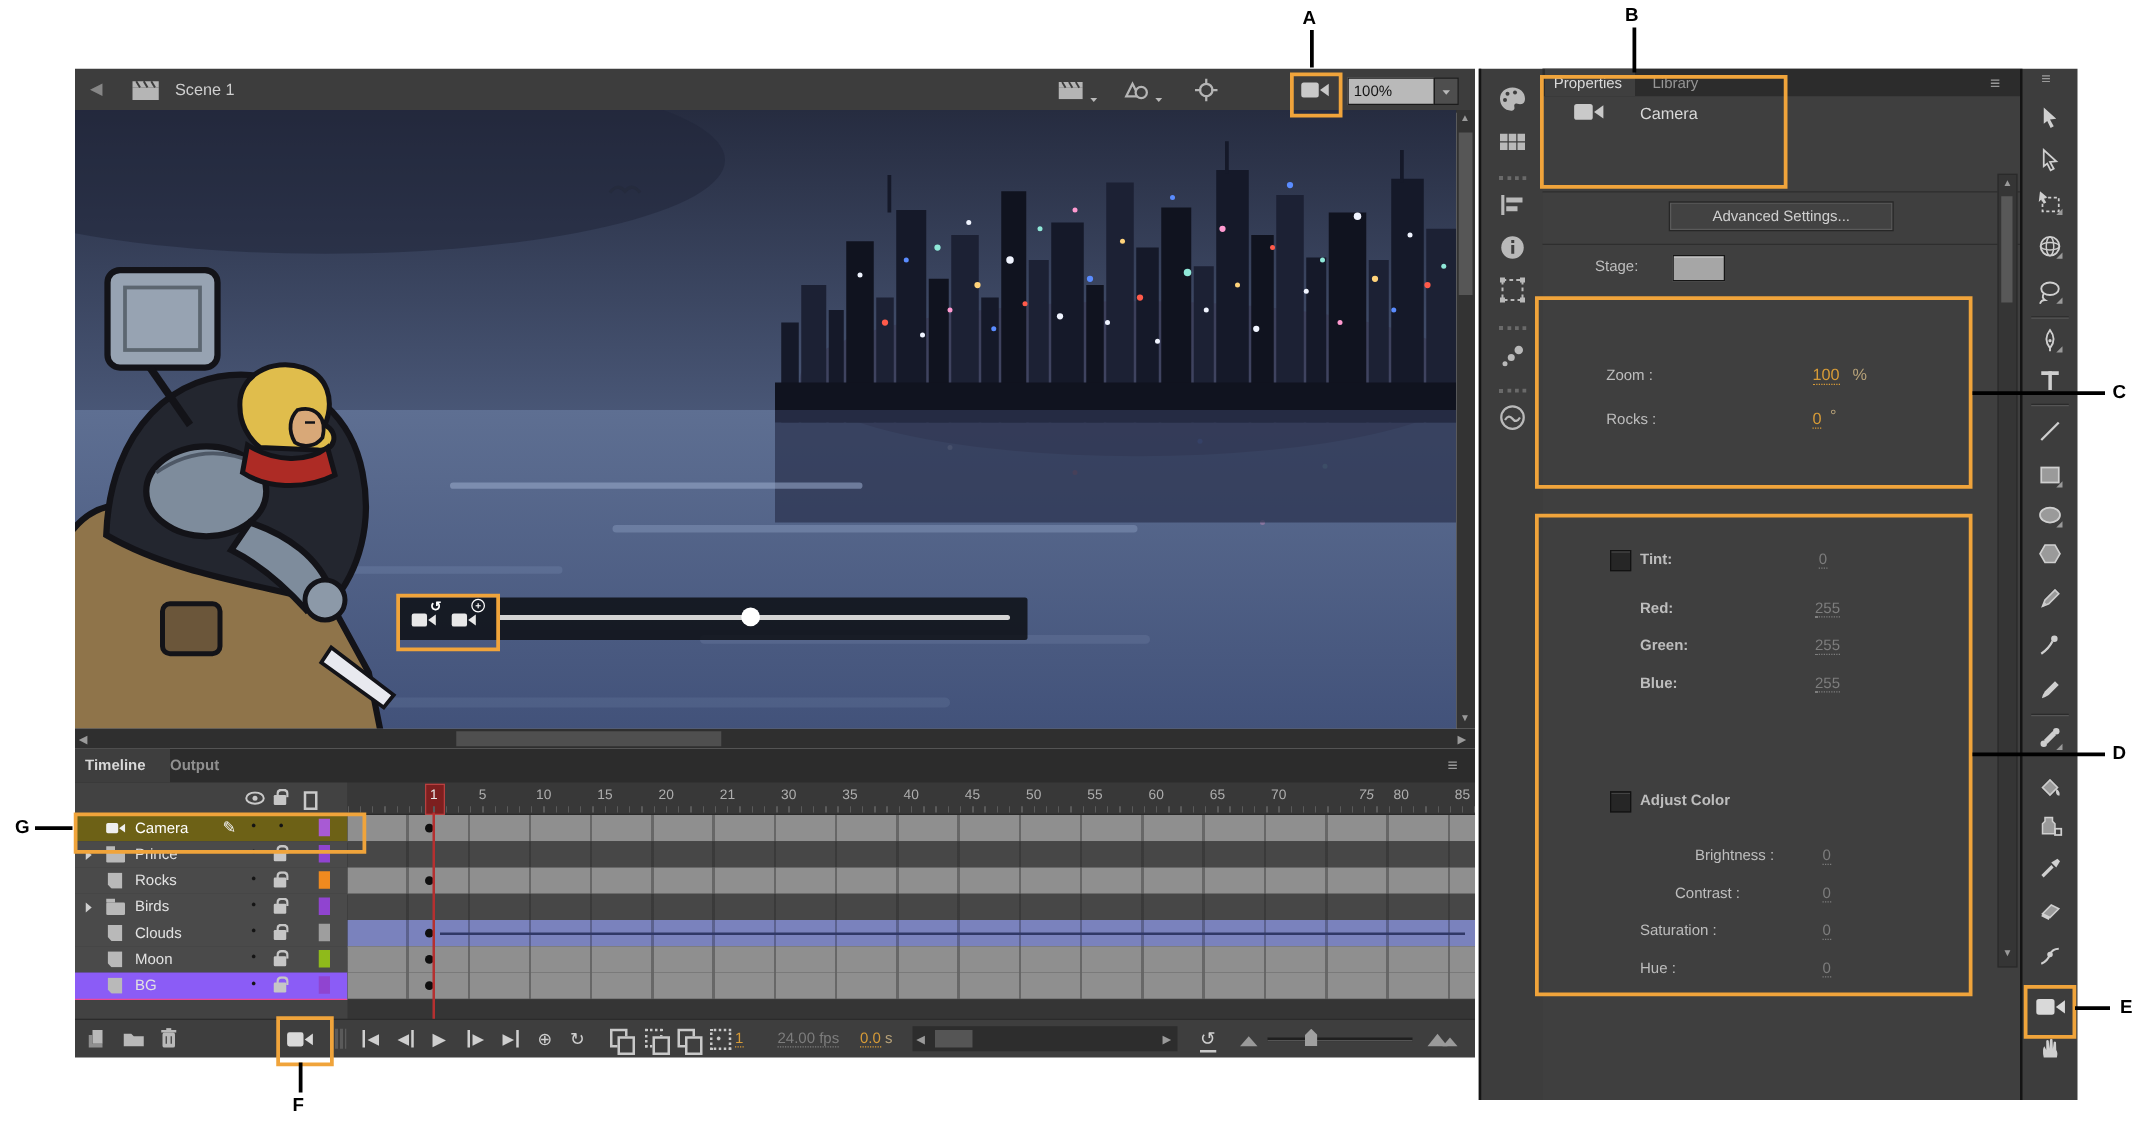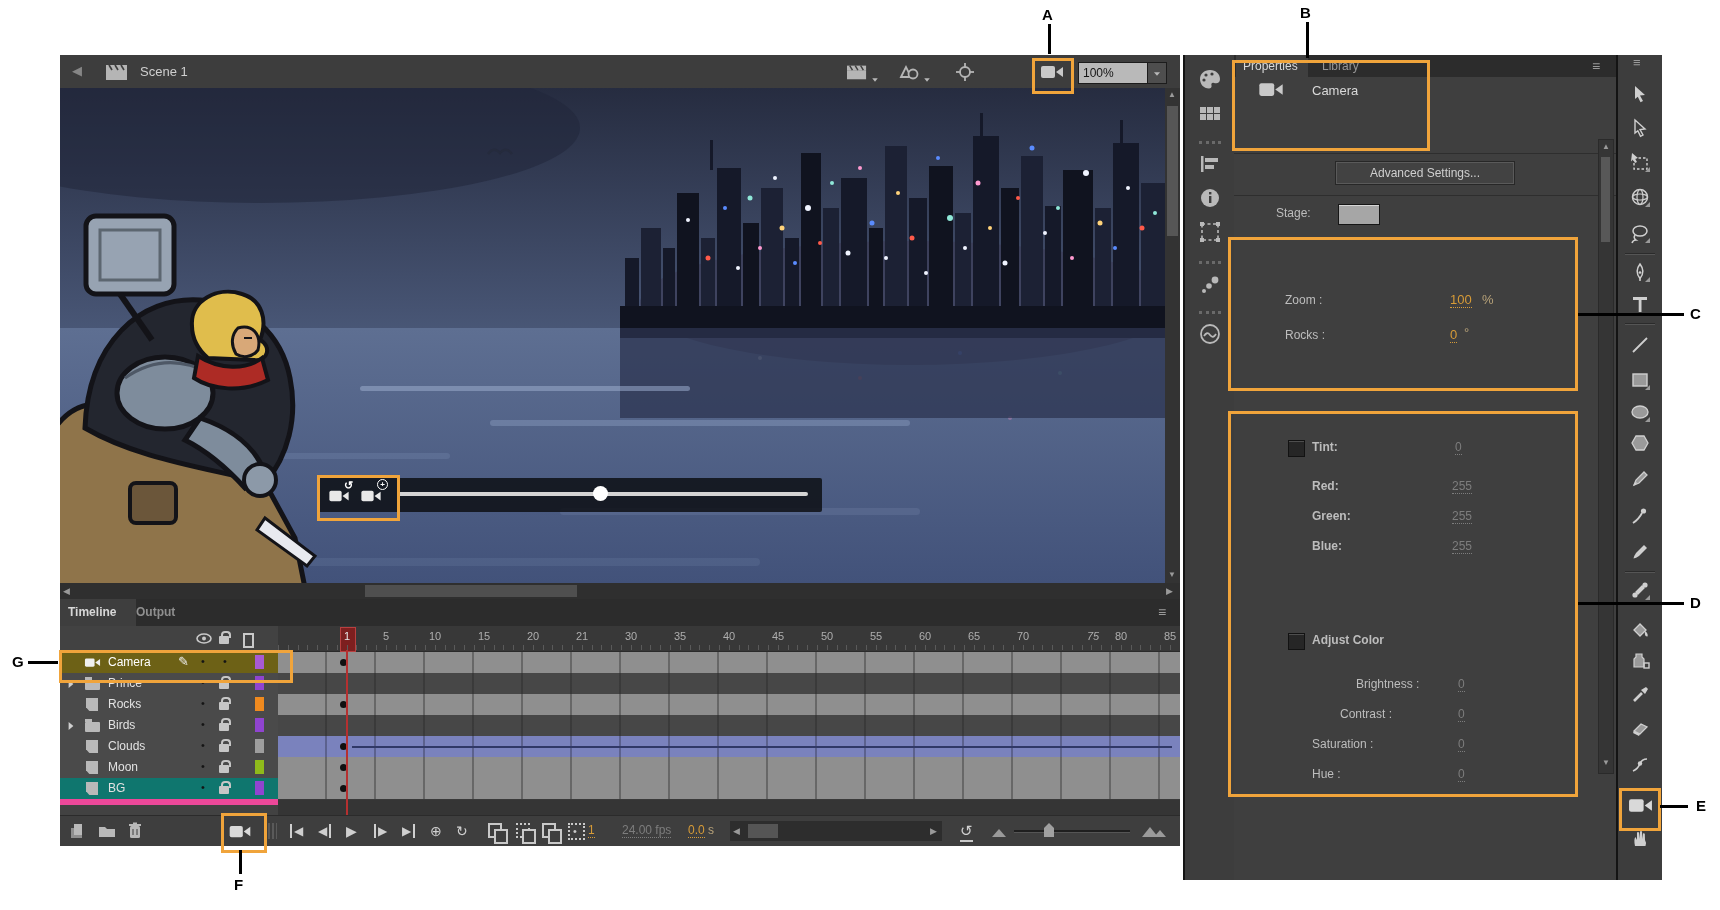--- a/index.html
+++ b/index.html
@@ -351,21 +351,21 @@
     </div>
 
     <div class="a" style="left:0;top:131px;width:218px;height:21px;background:#4a4a4a;border-bottom:1px solid #3c3c3c;">
       <span class="a page" style="left:26px;top:4px;"></span>
       <span class="a rownm" style="left:48px;top:3px;">Moon</span>
       <span class="a dot" style="left:141px;top:3px;">•</span>
       <span class="a lk" style="left:159px;top:8px;"></span>
       <span class="a swatch" style="left:195px;top:3px;;background:#8fba1b"></span>
     </div>
 
-    <div class="a" style="left:0;top:152px;width:218px;height:21px;background:#0f766e;border-bottom:6px solid #ec4899;">
+    <div class="a" style="left:0;top:152px;width:218px;height:21px;background:#8b5cf6;border-bottom:1px solid #ec4899;">
       <span class="a page" style="left:26px;top:4px;"></span>
       <span class="a rownm" style="left:48px;top:3px;">BG</span>
       <span class="a dot" style="left:141px;top:3px;">•</span>
       <span class="a lk" style="left:159px;top:8px;"></span>
       <span class="a swatch" style="left:195px;top:3px;;background:#9044d0"></span>
     </div>
 
     <div class="a fgray" style="left:218px;top:26px;width:902px;height:21px;">
         <span class="a kf" style="left:62px;top:7px;"></span>
       </div>

